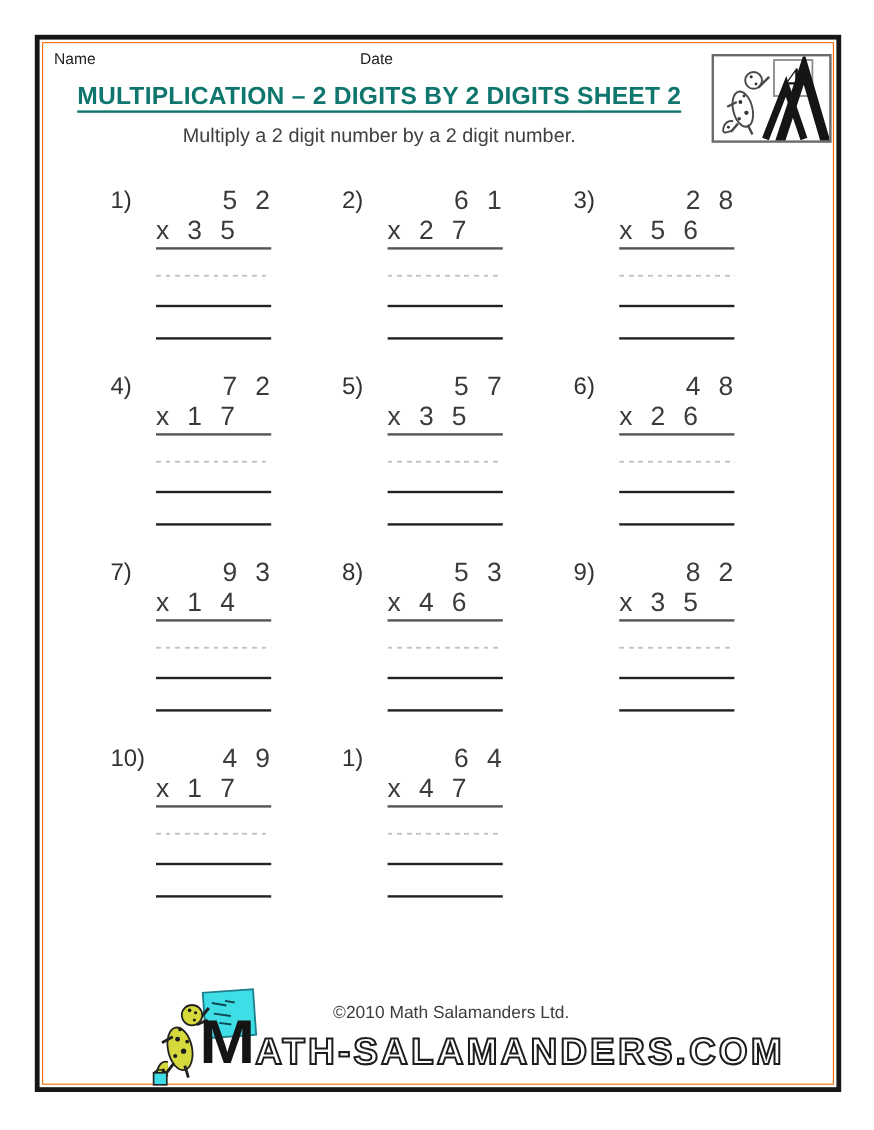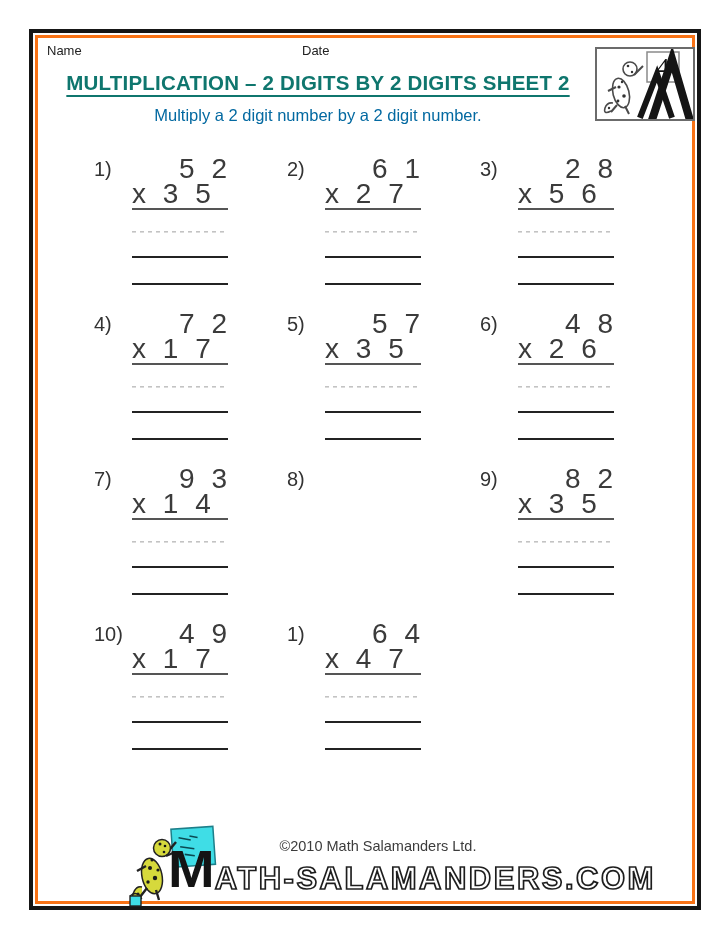--- a/index.html
+++ b/index.html
@@ -5,48 +5,48 @@
   * { margin:0; padding:0; box-sizing:border-box; }
   html,body { width:728px; height:942px; background:#ffffff; }
   body { font-family:"Liberation Sans", sans-serif; color:#2b2b2b; position:relative; }
 
   .page {
     position:absolute; left:29px; top:29px; width:672px; height:881px;
     border:4px solid #161616; background:#fff;
   }
   .page-inner {
     position:absolute; left:2px; top:2px; right:2px; bottom:2px;
-    border:3px solid #f97316;
+    border:1px solid #f97316;
   }
 
   .name-label { position:absolute; left:9px; top:5px; font-size:13px; color:#222; }
   .date-label { position:absolute; left:264px; top:5px; font-size:13px; color:#222; }
 
   .logo-box {
     position:absolute; left:557px; top:9px; width:100px; height:74px;
     border:2px solid #6b6b6b; background:#fff;
   }
 
   .title-wrap { position:absolute; left:0; top:33px; width:560px; text-align:center; }
   .sheet-title {
     display:inline-block; font-size:20.5px; font-weight:bold; color:#0f766e;
     text-decoration:underline; text-underline-offset:5px; text-decoration-thickness:2px;
     letter-spacing:0.2px;
   }
   .subtitle-wrap { position:absolute; left:0; top:68px; width:560px; text-align:center; }
-  .sheet-subtitle { font-size:16.5px; color:#0369a1; }
+  .sheet-subtitle { font-size:16.5px; color:#404040; }
 
   .problems {
     position:absolute; left:0; top:118px; width:664px;
     display:grid; grid-template-columns:repeat(3,193px); grid-auto-rows:155px;
     padding-left:56px;
   }
   .problem { display:flex; align-items:flex-start; }
   .p-num { width:38px; font-size:20px; color:#333; line-height:26px; }
-  .p-body { width:96px; font-size:28px; color:#3b3b3b; }
+  .p-body { width:96px; font-size:22px; color:#3b3b3b; }
   .rowt { text-align:right; line-height:25px; word-spacing:7px; letter-spacing:1px; }
   .rowm {
     line-height:25px; word-spacing:7px; letter-spacing:1px;
     padding-bottom:2px; border-bottom:2.5px solid #555;
   }
   .ln-dash {
     height:2px; margin-top:21px;
     background-image:repeating-linear-gradient(90deg,#c3c3c3 0 4px, transparent 4px 8px);
     background-size:100% 1.6px; background-repeat:no-repeat; background-position:0 0;
   }
@@ -188,20 +188,27 @@
           <div class="rowt">9 3</div>
           <div class="rowm">x 1 4</div>
           <div class="ln-dash"></div>
           <div class="ln1"></div>
           <div class="ln2"></div>
         </div>
       </div>
 
       <div class="problem">
         <span class="p-num">8)</span>
+        <div class="p-body">
+          <div class="rowt">5 3</div>
+          <div class="rowm">x 4 6</div>
+          <div class="ln-dash"></div>
+          <div class="ln1"></div>
+          <div class="ln2"></div>
+        </div>
       </div>
 
       <div class="problem">
         <span class="p-num">9)</span>
         <div class="p-body">
           <div class="rowt">8 2</div>
           <div class="rowm">x 3 5</div>
           <div class="ln-dash"></div>
           <div class="ln1"></div>
           <div class="ln2"></div>

